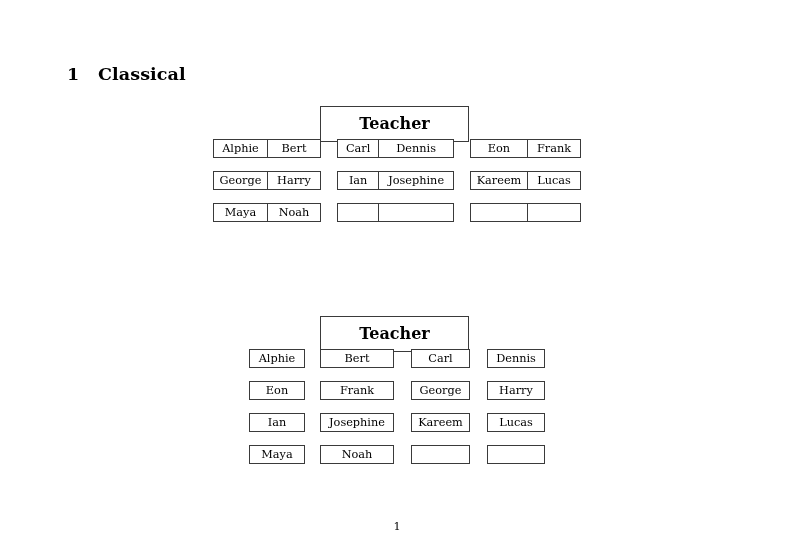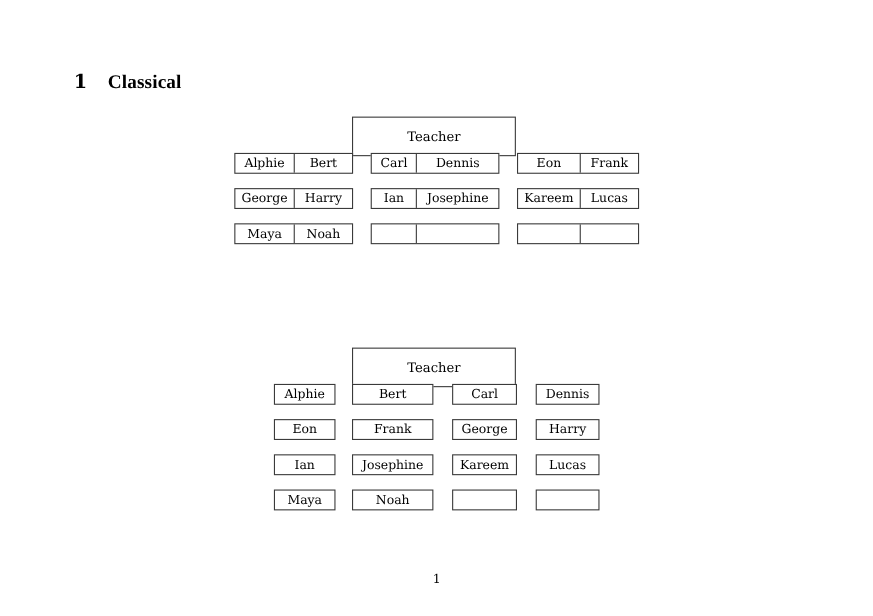--- a/index.html
+++ b/index.html
@@ -34,21 +34,20 @@
     line-height: 1;
     white-space: nowrap;
     letter-spacing: 0.1px;
   }
   .section-heading .sec-num {
     display: inline-block;
     width: 31px;
   }
   .section-heading .sec-title {
     display: inline-block;
-    font-family: Liberation Serif, serif;
   }
 
   #heading-classical   { left: 67px; top: 66px; }
   #heading-distributed { left: 67px; top: 277px; }
 
   
   .box {
     position: absolute;
     box-sizing: border-box;
     border: 1px solid #3a3a3a;
@@ -60,21 +59,22 @@
     justify-content: center;
     text-align: center;
     height: 19px;
     white-space: nowrap;
     overflow: hidden;
   }
 
   
   .teacher-box {
     height: 36px;
-    font-size: 12px;
+    font-size: 16px;
+    font-weight: bold;
   }
 
   
   .group-row {
     position: absolute;
     box-sizing: border-box;
     border: 1px solid #3a3a3a;
     background: #ffffff;
     height: 19px;
     display: flex;

